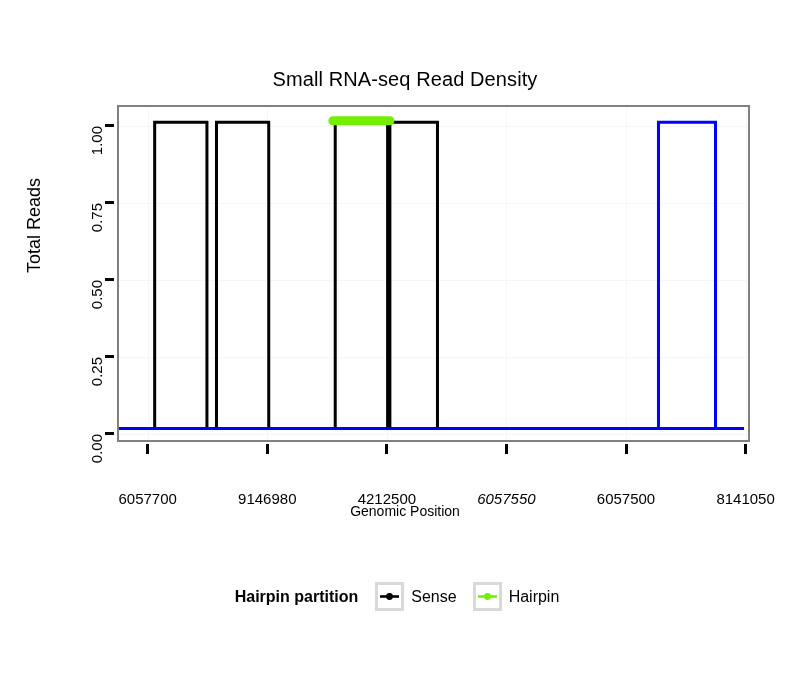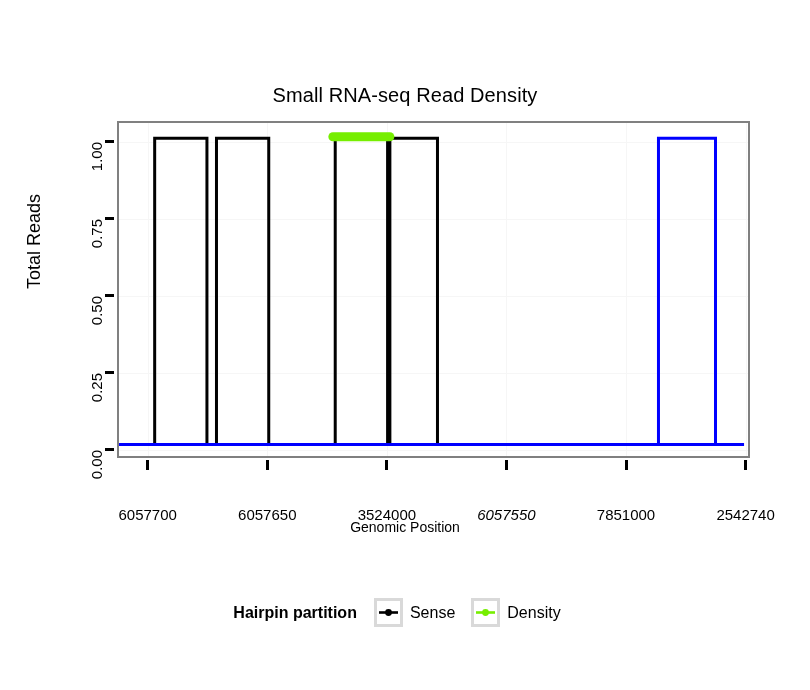--- a/index.html
+++ b/index.html
@@ -12,21 +12,21 @@
     width: 810px;
     height: 690px;
     font-family: "Liberation Sans", sans-serif;
     color: #000000;
     overflow: hidden;
     position: relative;
   }
 
   #figure {
     position: absolute;
-    left: 0; top: 16px;
+    left: 0; top: 0;
     width: 810px;
     height: 605px;
   }
 
   
   #chart-title {
     position: absolute;
     left: 0;
     top: 68px;
     width: 810px;
@@ -223,29 +223,29 @@
           <path d="M 542.9 325.3 L 542.9 15.4 L 600.3 15.4 L 600.3 325.3" fill="none" stroke="#0000FF" stroke-width="3" stroke-linecap="butt" stroke-linejoin="miter" vector-effect="non-scaling-stroke"></path>
           <path d="M 215.2 13.9 L 272.6 13.9" fill="none" stroke="#76EE00" stroke-width="9" stroke-linecap="round" stroke-linejoin="miter" vector-effect="non-scaling-stroke"></path>
         </svg>
     </div>
   </div>
 
   <div id="x-axis">
       <div class="x-tick-mark" style="left: 146.2px;"></div>
       <div class="x-tick-label" style="left: 147.7px;">6057700</div>
       <div class="x-tick-mark" style="left: 265.8px;"></div>
-      <div class="x-tick-label" style="left: 267.3px;">6057650</div>
+      <div class="x-tick-label" style="left: 267.3px;">9146980</div>
       <div class="x-tick-mark" style="left: 385.4px;"></div>
-      <div class="x-tick-label" style="left: 386.9px;">3524000</div>
+      <div class="x-tick-label" style="left: 386.9px;">4212500</div>
       <div class="x-tick-mark" style="left: 504.9px;"></div>
       <div class="x-tick-label" style="left: 506.4px; font-style: italic;">6057550</div>
       <div class="x-tick-mark" style="left: 624.5px;"></div>
-      <div class="x-tick-label" style="left: 626px;">7851000</div>
+      <div class="x-tick-label" style="left: 626px;">6057500</div>
       <div class="x-tick-mark" style="left: 744.1px;"></div>
-      <div class="x-tick-label" style="left: 745.6px;">2542740</div>
+      <div class="x-tick-label" style="left: 745.6px;">8141050</div>
     </div>
   <div id="x-axis-title">Genomic Position</div>
 
   <div id="legend">
     <div id="legend-title">Hairpin partition</div>
     <div id="legend-entries" style="display:flex;align-items:center;">
         <div class="legend-entry">
           <div class="legend-key">
             <svg width="21" height="21" viewBox="0 0 21 21">
               <line x1="1" y1="10.5" x2="20" y2="10.5" stroke="#000000" stroke-width="2.6"></line>
@@ -254,18 +254,18 @@
           </div>
           <div class="legend-label">Sense</div>
         </div>
         <div class="legend-entry">
           <div class="legend-key">
             <svg width="21" height="21" viewBox="0 0 21 21">
               <line x1="1" y1="10.5" x2="20" y2="10.5" stroke="#76EE00" stroke-width="2.6"></line>
               <circle cx="10.5" cy="10.5" r="3.4" fill="#76EE00"></circle>
             </svg>
           </div>
-          <div class="legend-label">Density</div>
+          <div class="legend-label">Hairpin</div>
         </div>
       </div>
   </div>
 
 </div>
 
 </body></html>

